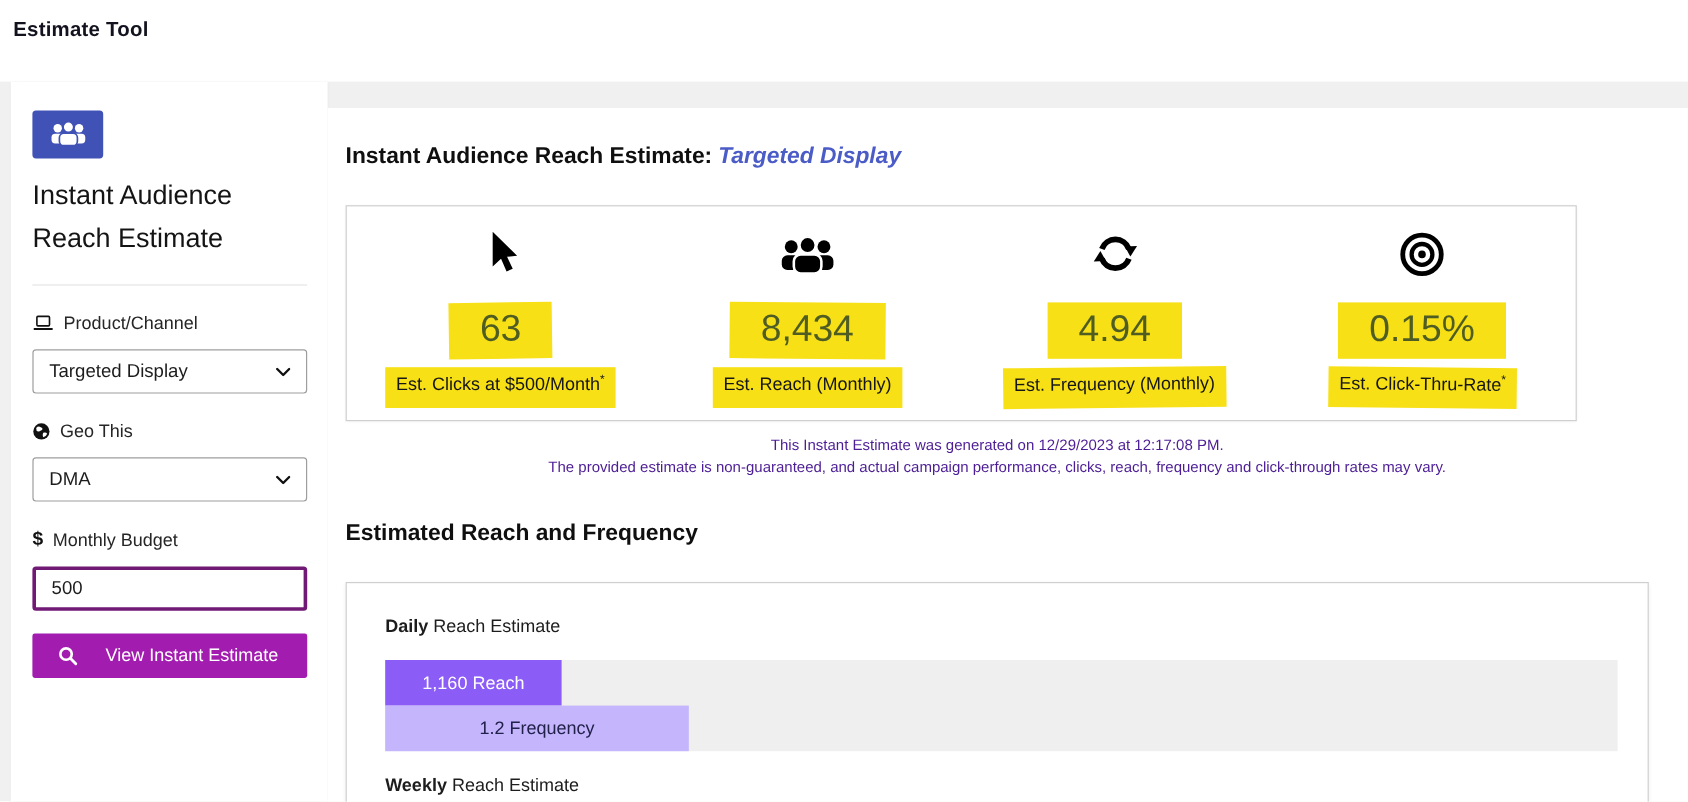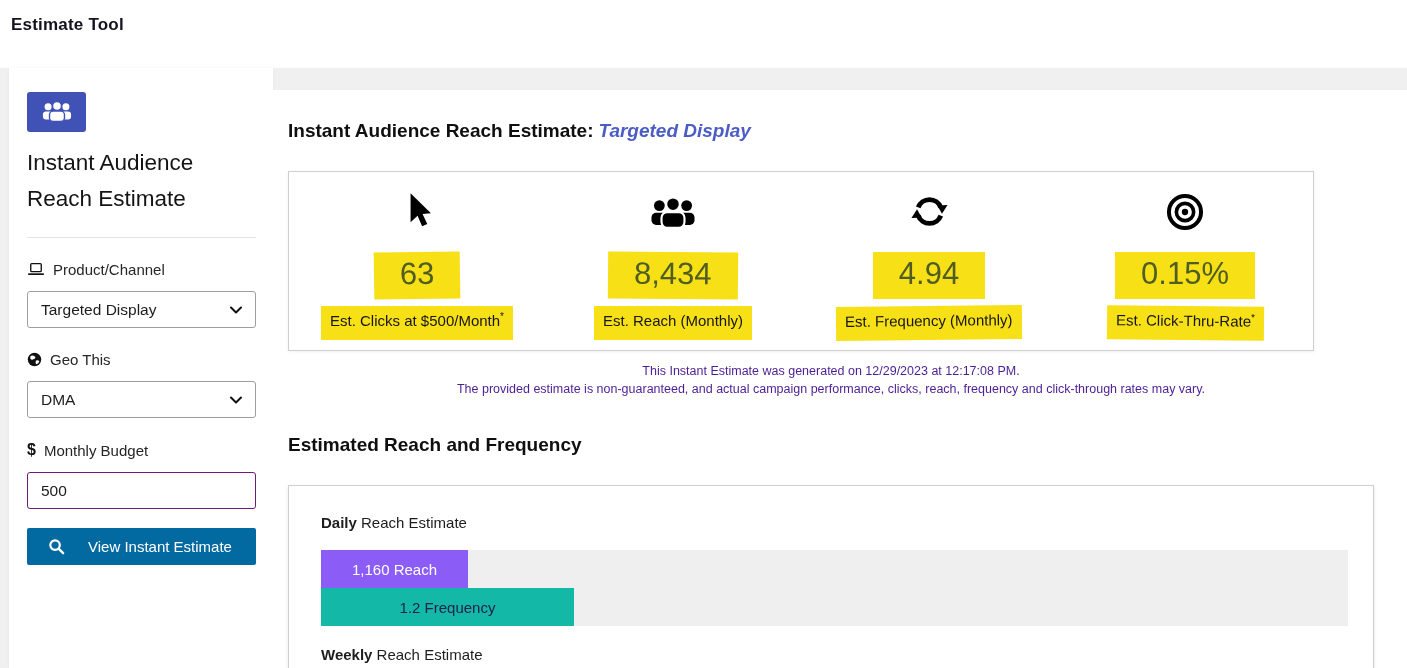--- a/index.html
+++ b/index.html
@@ -34,25 +34,25 @@
     display:flex; align-items:center; gap:8px; margin-top:23px;
     font-size:15px; color:#262626;
   }
   .field-label .dollar { font-weight:700; font-size:16px; color:#111; }
   .selectbox {
     margin-top:13px; height:37px; border:1px solid #9e9e9e; border-radius:3px;
     background:#fff; display:flex; align-items:center; justify-content:space-between;
     padding:0 13px; font-size:15.5px; color:#1c1c1c; cursor:pointer;
   }
   .text-input {
-    margin-top:13px; width:100%; height:37px; border:1px solid #701a75; border-radius:3px;
+    margin-top:13px; width:100%; height:37px; border:3px solid #701a75; border-radius:3px;
     font-size:15.5px; color:#1c1c1c; padding:0 13px; font-family:inherit; outline:none;
   }
   .submit-btn {
-    margin-top:19px; width:100%; height:37px; background:#0369a1; border:none; border-radius:2px;
+    margin-top:19px; width:100%; height:37px; background:#a21caf; border:none; border-radius:2px;
     color:#fff; font-size:15px; display:flex; align-items:center; gap:23px;
     padding:0 0 0 21px; cursor:pointer; font-family:inherit;
   }
   
   .main { position:absolute; left:273px; top:90px; right:0; bottom:0; background:#fff; }
   .main-heading { position:absolute; left:15px; top:30px; font-size:19px; font-weight:700; color:#0f0f0f; }
   .main-heading .channel { color:#4b5cc7; font-style:italic; margin-left:5px; }
   .stats-card {
     position:absolute; left:15px; top:81px; width:1026px; height:180px;
     background:#fff; border:1px solid #cfcfcf; box-shadow:0 1px 3px rgba(0,0,0,.06);
@@ -85,21 +85,21 @@
     position:absolute; left:15px; top:395px; width:1086px; height:310px;
     background:#fff; border:1px solid #cfcfcf; box-shadow:0 2px 4px rgba(0,0,0,.09);
     padding:28px 0 0 32px;
   }
   .rf-row-label { font-size:15px; color:#1d1d1d; }
   .rf-row-label b { font-weight:700; }
   .track { margin-top:19px; width:1027px; background:#efefef; }
   .bar-row { height:38px; }
   .bar { height:38px; display:flex; align-items:center; justify-content:center; font-size:15px; }
   .bar-reach { width:147px; background:#8b5cf6; color:#ffffff; }
-  .bar-freq  { width:253px; background:#14b8a6; color:#21214a; }
+  .bar-freq  { width:253px; background:#c4b5fd; color:#21214a; }
   .weekly-label { margin-top:20px; }
   svg { display:block; }
 </style>
 </head>
 <body>
 
 <div class="header-title">Estimate Tool</div>
 
 <div class="canvas"></div>
 

